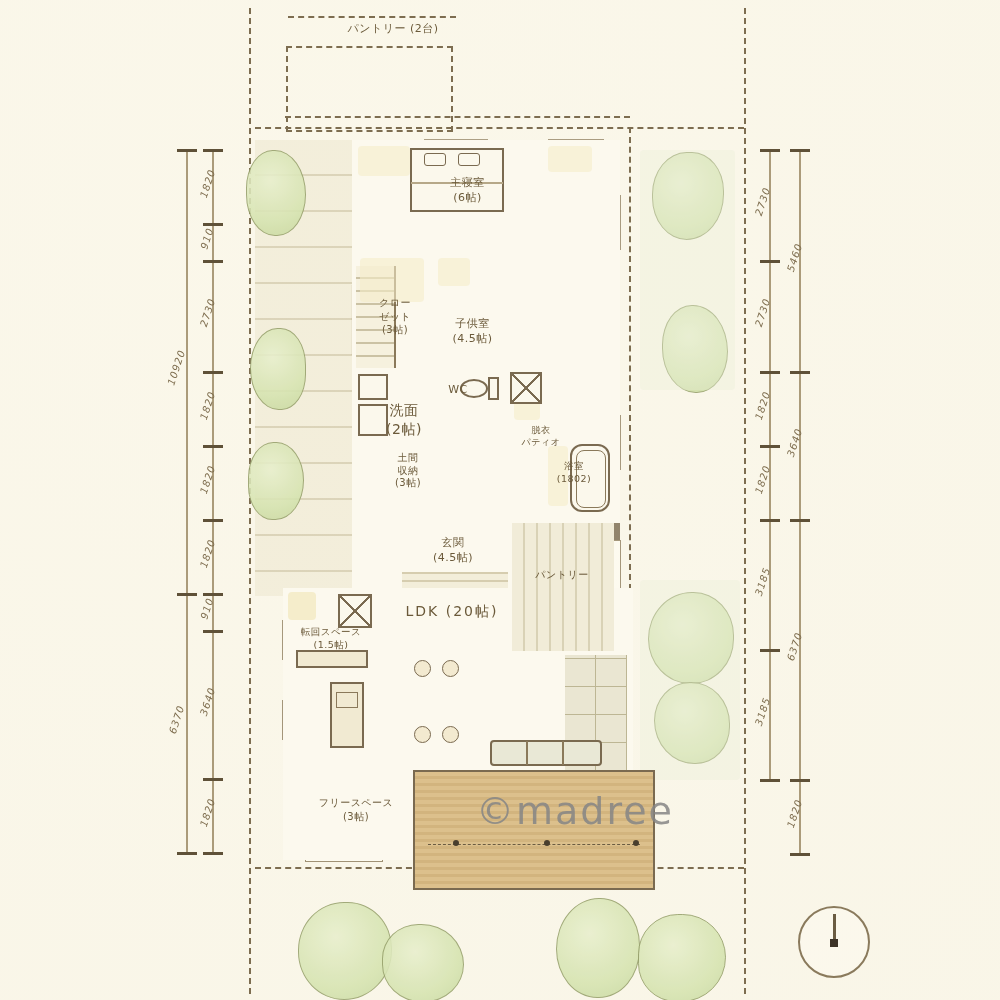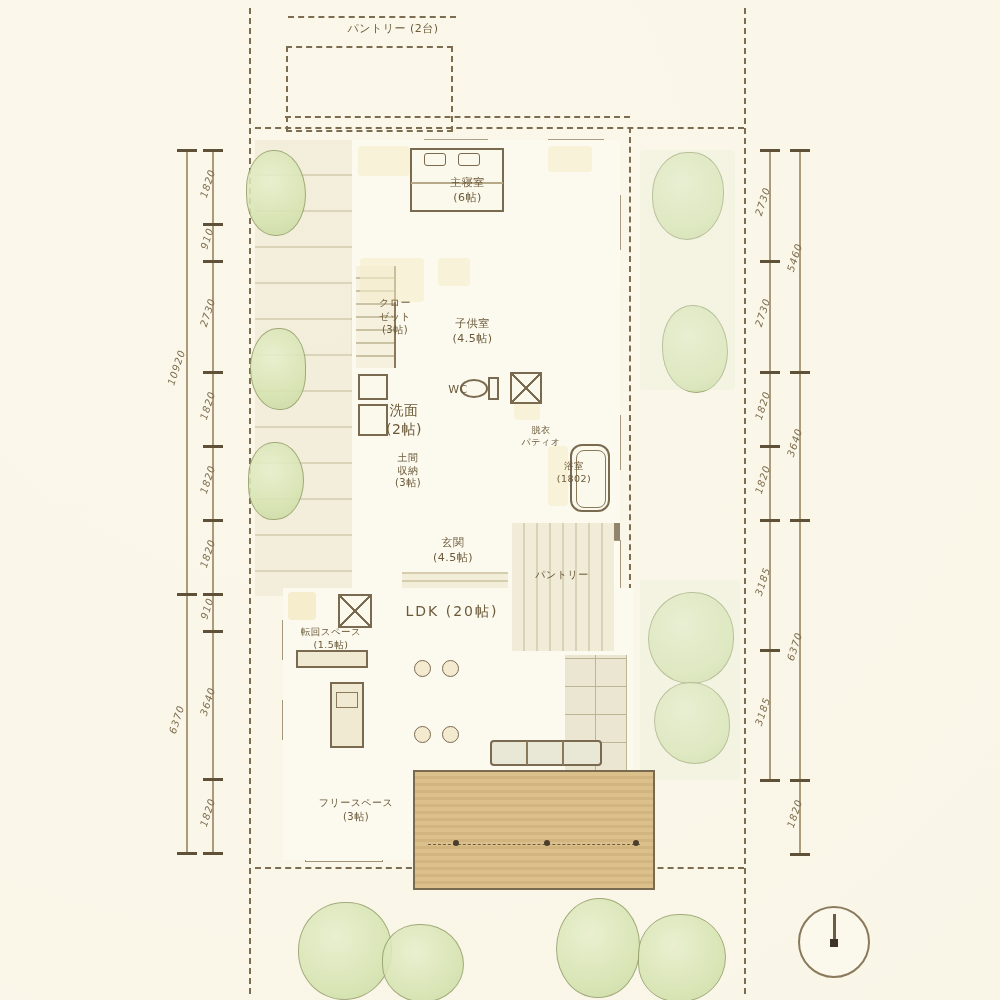--- a/index.html
+++ b/index.html
@@ -237,19 +237,20 @@
 (3帖)</div>
   <div class="room-label" style="left:420px;top:536px;width:66px">玄関
 (4.5帖)</div>
   <div class="room-label" style="left:528px;top:568px;width:68px;font-size:10px">パントリー</div>
   <div class="room-label" style="left:294px;top:626px;width:74px;font-size:9.5px">転回スペース
 (1.5帖)</div>
   <div class="room-label" style="left:392px;top:602px;width:120px;font-size:14px;letter-spacing:2px">LDK (20帖)</div>
   <div class="room-label" style="left:300px;top:796px;width:112px;font-size:10px">フリースペース
 (3帖)</div>
 
+  <div class="watermark">©madree</div>
 
   <div class="compass">
     <div class="needle"></div>
     <div class="ndot"></div>
   </div>
 
 </div>
 
 </body></html>

